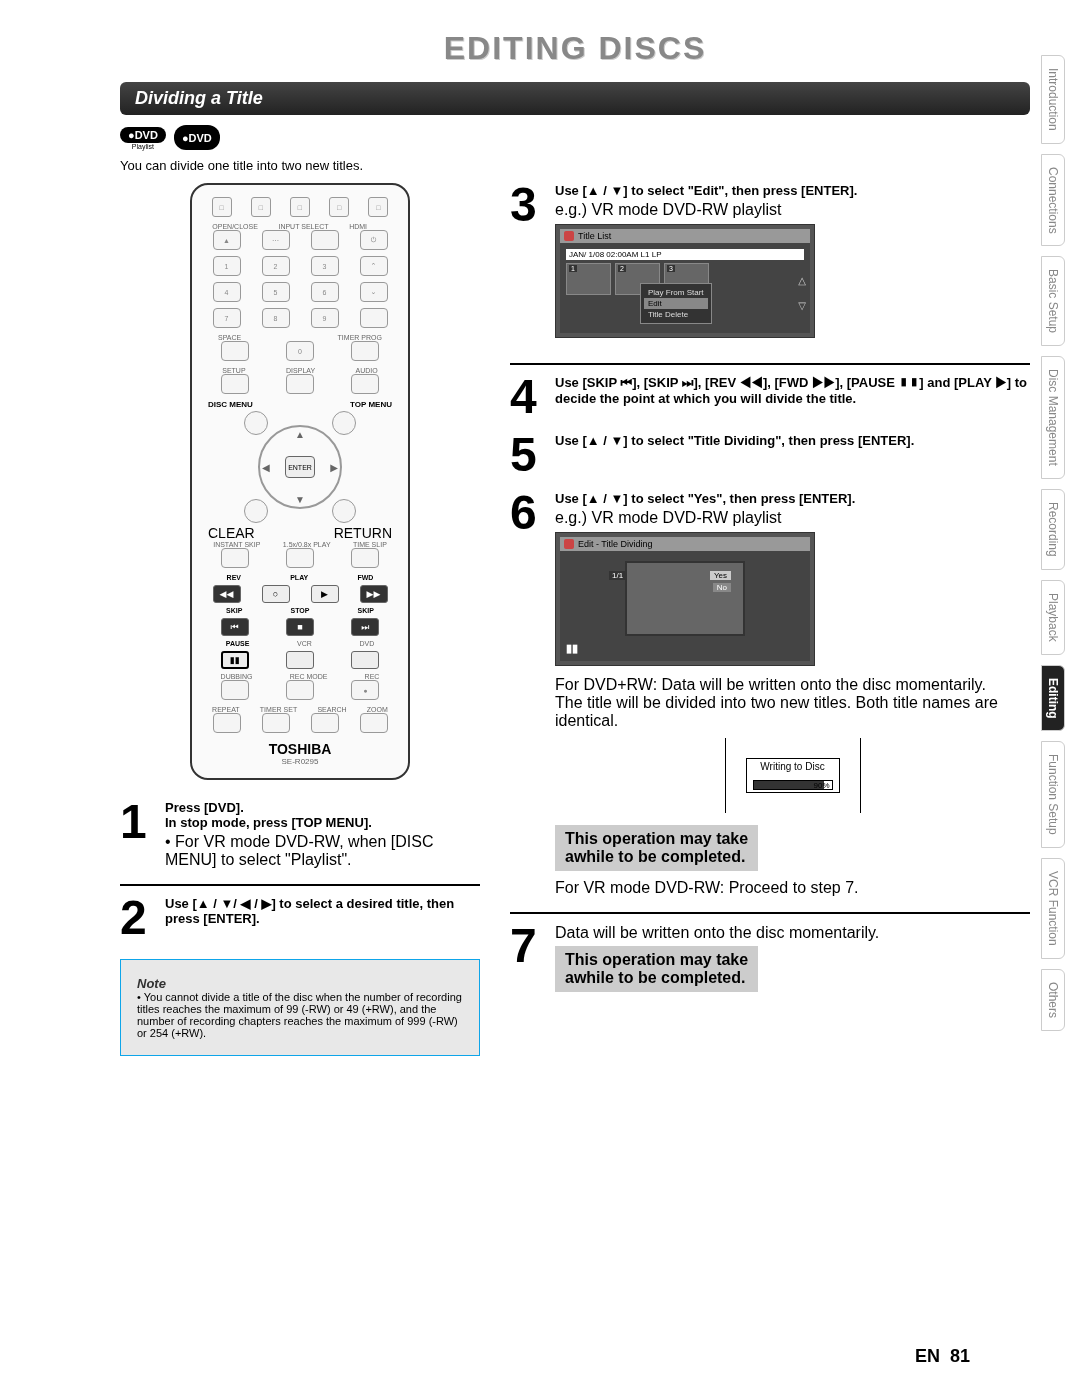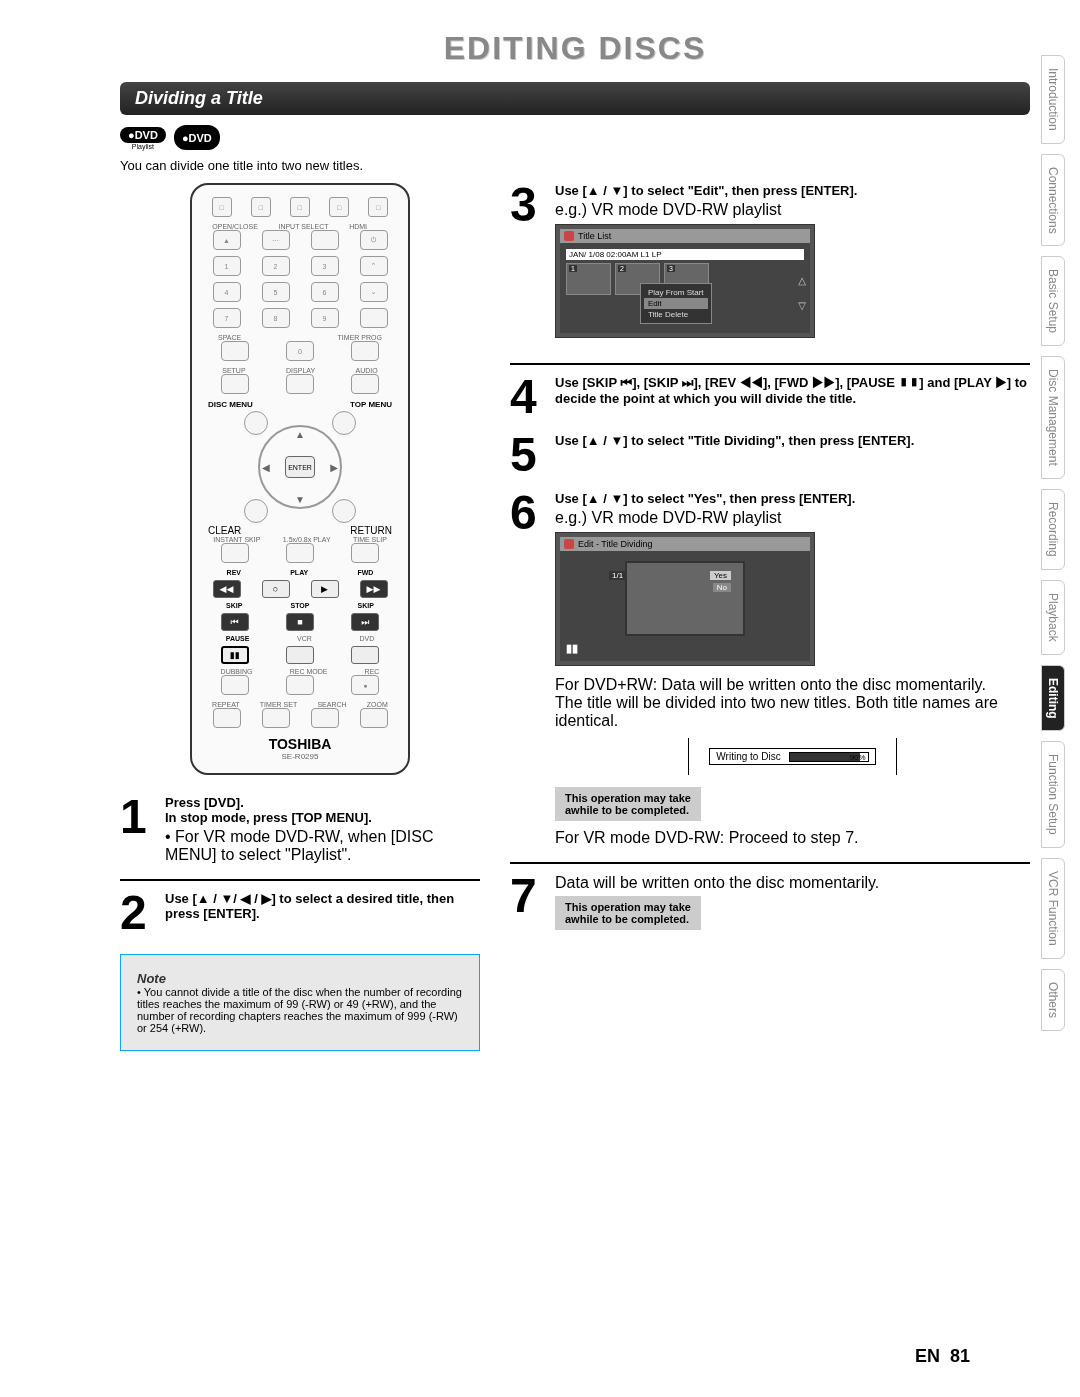--- a/index.html
+++ b/index.html
@@ -47,23 +47,23 @@
 .thumb-num { position: absolute; top: 1px; left: 2px; background: #333; color: #fff; font-size: 7px; padding: 0 2px; }
 .menu-pop { position: absolute; top: 40px; left: 80px; background: #333; border: 1px solid #888; padding: 3px; font-size: 8px; color: #ddd; }
 .menu-item { padding: 1px 4px; }
 .menu-item.sel { background: #888; color: #000; }
 .scroll-arrows { position: absolute; right: 4px; top: 35%; display: flex; flex-direction: column; gap: 14px; color: #ccc; font-size: 10px; }
 .pause-icon { position: absolute; bottom: 6px; left: 6px; color: #fff; font-size: 11px; font-weight: bold; }
 .prev-box { border: 2px solid #333; width: 120px; height: 75px; margin: 4px auto; background: #666; position: relative; }
 .yes-chip { position: absolute; top: 8px; right: 12px; background: #ccc; font-size: 8px; padding: 0 4px; }
 .no-chip { position: absolute; top: 20px; right: 12px; background: #888; font-size: 8px; padding: 0 4px; color: #fff; text-align: right; }
 .prev-num { position: absolute; top: 8px; left: -18px; background: #333; color: #fff; font-size: 8px; padding: 0 3px; }
-.writing-box { border: 1px solid #000; display: inline-flex; align-items: center; gap: 8px; padding: 2px 6px; font-size: 10px; margin: 6px 0; }
+.writing-box { border: 1px solid #000; display: inline-flex; align-items: center; gap: 8px; padding: 2px 6px; font-size: 10px; margin: 16px 0; flex-direction: column; }
 .prog-bar { border: 1px solid #000; width: 80px; height: 10px; background: linear-gradient(to right, #333 90%, #fff 90%); font-size: 8px; text-align: right; padding-right: 2px; color: #000; }
-.wait-box { background: #ccc; font-size: 11px; font-weight: bold; padding: 5px 10px; display: inline-block; margin: 4px 0 8px; }
+.wait-box { background: #ccc; font-size: 16px; font-weight: bold; padding: 5px 10px; display: inline-block; margin: 4px 0 8px; }
 .page-footer { position: absolute; bottom: 30px; right: 110px; font-size: 18px; font-weight: bold; }
 .side-tabs { position: absolute; right: 15px; top: 55px; display: flex; flex-direction: column; gap: 10px; }
 .tab { writing-mode: vertical-rl; font-size: 12px; padding: 12px 4px; border: 1px solid #ccc; border-radius: 0 6px 6px 0; color: #888; background: #fff; }
 .tab.active { background: #222; color: #fff; font-weight: bold; }
 .play-btns { display: flex; justify-content: space-around; align-items: center; margin: 4px 0; }
 .play-btn { width: 28px; height: 18px; border: 1px solid #666; border-radius: 3px; font-size: 9px; display: flex; align-items: center; justify-content: center; background: #eee; }
 .btn-label-row { display: flex; justify-content: space-around; }
 .btn-txt { font-size: 7px; color: #666; }
 </style>
 </head>
@@ -153,21 +153,21 @@
           <div class="corner-btn" style="top:-6px;right:-6px"></div>
           <div class="corner-btn" style="bottom:-6px;left:-6px"></div>
           <div class="corner-btn" style="bottom:-6px;right:-6px"></div>
           <div class="dpad-ring"></div>
           <div class="dpad-arrow up">▲</div>
           <div class="dpad-arrow down">▼</div>
           <div class="dpad-arrow left">◀</div>
           <div class="dpad-arrow right">▶</div>
           <div class="dpad-center">ENTER</div>
         </div>
-        <div style="display:flex;justify-content:space-between;font-size:10px;padding:0 6px;">
+        <div style="display:flex;justify-content:space-between;font-size:14px;padding:0 6px;">
             <span>CLEAR</span>
             <span>RETURN</span>
           </div>
         <div class="btn-label-row">
             <span class="btn-txt">INSTANT SKIP</span>
             <span class="btn-txt">1.5x/0.8x PLAY</span>
             <span class="btn-txt">TIME SLIP</span>
           </div>
         <div class="remote-row">
             <div class="rbtn"></div>

